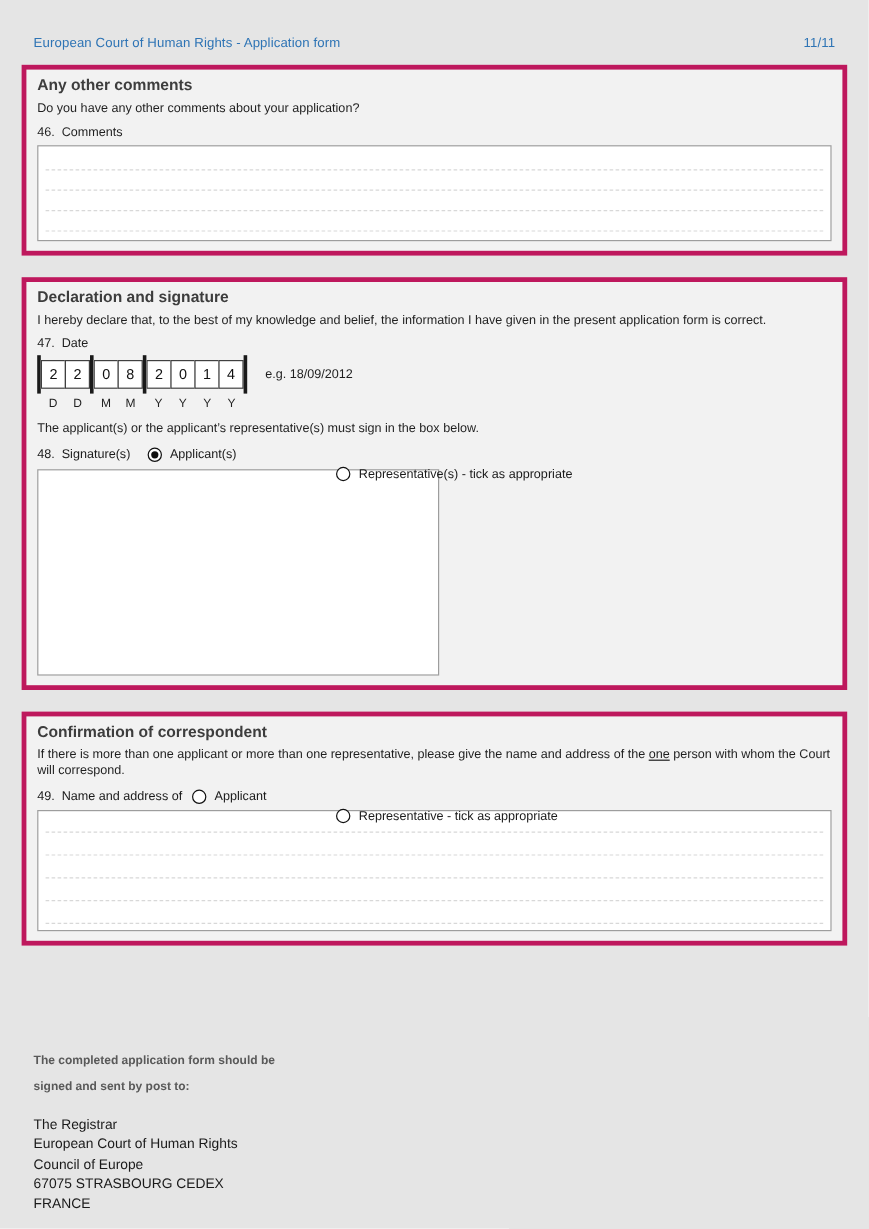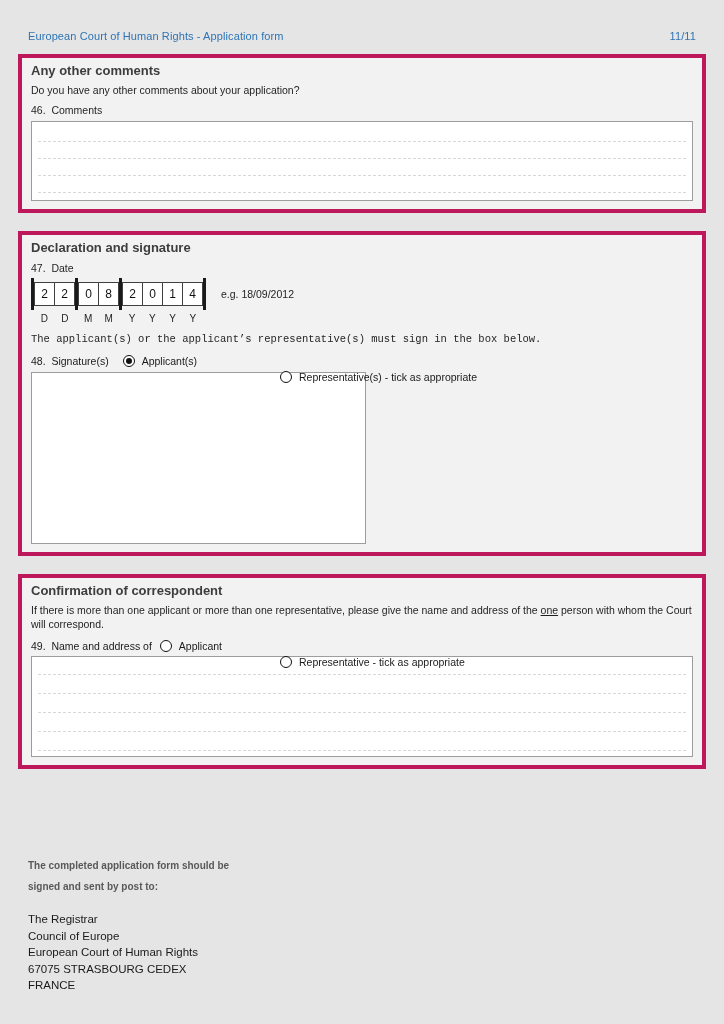--- a/index.html
+++ b/index.html
@@ -97,20 +97,21 @@
     <div class="lined-box comments-box">
       <div class="line first"></div>
       <div class="line"></div>
       <div class="line"></div>
       <div class="line"></div>
     </div>
   </div>
 
   <div class="section">
     <div class="sec-heading">Declaration and signature</div>
+    <div class="body-text">I hereby declare that, to the best of my knowledge and belief, the information I have given in the present application form is correct.</div>
     <div class="field-label pre">47.  Date</div>
 
     <div class="date-area">
       <div class="date-rows">
         <div class="date-row">
           <span class="dbar"></span>
           <span class="cell-group">
             <span class="date-cell">2</span>
             <span class="date-cell">2</span>
           </span>
@@ -145,21 +146,21 @@
             <span>Y</span>
             <span>Y</span>
             <span>Y</span>
           </span>
           <span class="lspacer"></span>
         </div>
       </div>
       <span class="date-example">e.g. 18/09/2012</span>
     </div>
 
-    <div class="body-text" style="margin-top:9px;font-family:Liberation Mono, monospace;">The applicant(s) or the applicant’s representative(s) must sign in the box below.</div>
+    <div class="body-text" style="margin-top:9px;">The applicant(s) or the applicant’s representative(s) must sign in the box below.</div>
 
     <div class="radio-row">
       <span class="fl pre">48.  Signature(s)</span>
       <span class="radio" style="margin-left:14px;" data-checked="true"></span>
       <span class="radio-label">Applicant(s)</span>
       <span class="second-choice">
         <span class="radio" data-checked="false"></span>
         <span class="radio-label">Representative(s) - tick as appropriate</span>
       </span>
     </div>
@@ -190,20 +191,20 @@
     </div>
   </div>
 
   <div class="footer">
     <div class="footer-heading">
       <div>The completed application form should be</div>
       <div>signed and sent by post to:</div>
     </div>
     <div class="postal-address">
       <div>The Registrar</div>
+      <div>European Court of Human Rights</div>
       <div>Council of Europe</div>
-      <div>European Court of Human Rights</div>
       <div>67075 STRASBOURG CEDEX</div>
       <div>FRANCE</div>
     </div>
   </div>
 
 </div>
 
 </body></html>

